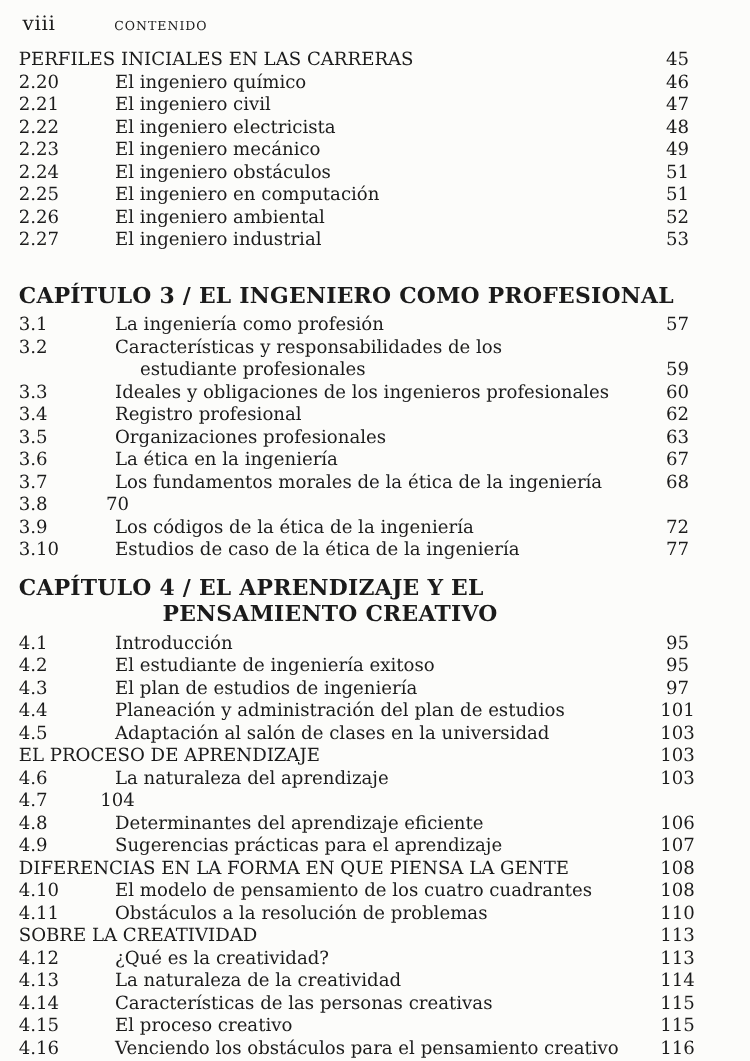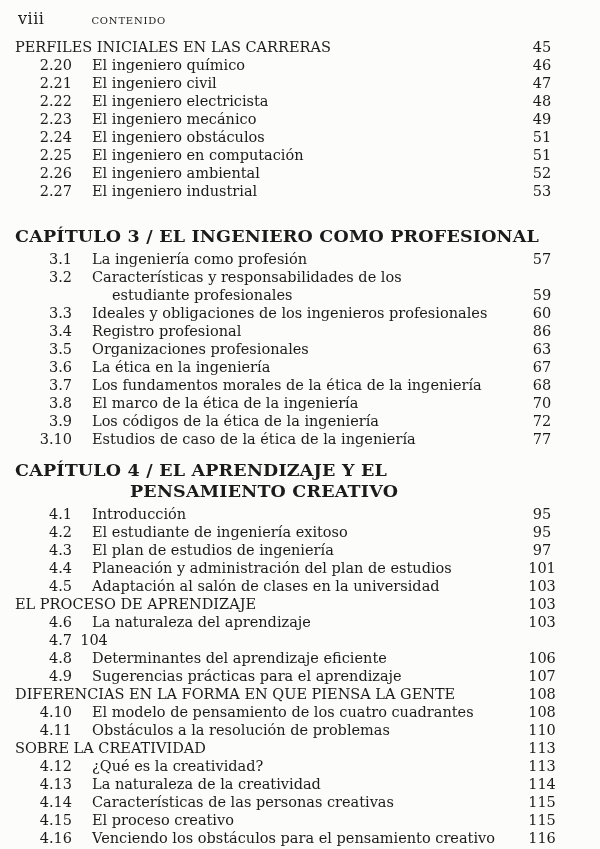--- a/index.html
+++ b/index.html
@@ -42,21 +42,21 @@
     font-size: 14.5px;
   }
   .toc-row {
     display: flex;
     align-items: flex-start;
     line-height: 18px;
   }
   .toc-row .num {
     flex: none;
     width: 57px;
-    text-align: right;
+    text-align: left;
     white-space: pre;
   }
   .toc-row .title {
     flex: 1 1 auto;
     margin-left: 20px;
   }
   .toc-row.section-row .title {
     margin-left: 0;
   }
   .toc-row .cont {
@@ -150,40 +150,39 @@
         <span class="pageno">59</span>
       </div>
       <div class="toc-row">
         <span class="num">3.3</span>
         <span class="title">Ideales y obligaciones de los ingenieros profesionales</span>
         <span class="pageno">60</span>
       </div>
       <div class="toc-row">
         <span class="num">3.4</span>
         <span class="title">Registro profesional</span>
-        <span class="pageno">86</span>
+        <span class="pageno">62</span>
       </div>
       <div class="toc-row">
         <span class="num">3.5</span>
         <span class="title">Organizaciones profesionales</span>
         <span class="pageno">63</span>
       </div>
       <div class="toc-row">
         <span class="num">3.6</span>
         <span class="title">La ética en la ingeniería</span>
         <span class="pageno">67</span>
       </div>
       <div class="toc-row">
         <span class="num">3.7</span>
         <span class="title">Los fundamentos morales de la ética de la ingeniería</span>
         <span class="pageno">68</span>
       </div>
       <div class="toc-row">
         <span class="num">3.8</span>
-        <span class="title">El marco de la ética de la ingeniería</span>
         <span class="pageno">70</span>
       </div>
       <div class="toc-row">
         <span class="num">3.9</span>
         <span class="title">Los códigos de la ética de la ingeniería</span>
         <span class="pageno">72</span>
       </div>
       <div class="toc-row">
         <span class="num">3.10</span>
         <span class="title">Estudios de caso de la ética de la ingeniería</span>

